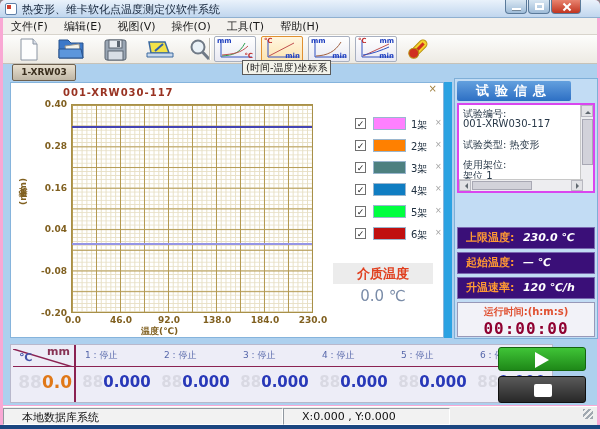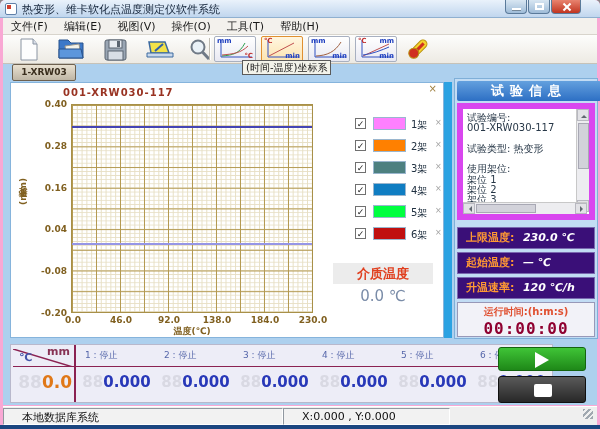--- a/index.html
+++ b/index.html
@@ -48,36 +48,36 @@
   .plot{left:60px;top:21px;width:242px;height:209px;border:1px solid #A89048;background-color:#FFFFFF;background-image:
       linear-gradient(to right,#B49A52 1px,transparent 1px),
       linear-gradient(to bottom,#B49A52 1px,transparent 1px),
       linear-gradient(to right,#E7DFC4 1px,transparent 1px),
       linear-gradient(to bottom,#E7DFC4 1px,transparent 1px);
     background-size:10% 100%,100% 10%,2% 100%,100% 2%;}
   .refline{position:absolute;left:0;width:100%;height:2px;}
   .refline-a{top:10%;} .refline-b{top:66.5%;}
   .ytick{position:absolute;width:36px;text-align:right;font-size:9px;font-weight:bold;color:#806020;}
   .xtick{position:absolute;width:40px;text-align:center;font-size:9px;font-weight:bold;color:#806020;}
-  .xaxis-title{left:130px;top:242px;width:102px;text-align:center;font-size:9px;font-weight:bold;color:#806020;}
+  .xaxis-title{left:130px;top:242px;width:102px;text-align:left;font-size:9px;font-weight:bold;color:#806020;}
   .yaxis-title{left:6px;top:95px;font-size:9px;font-weight:bold;color:#806020;writing-mode:vertical-rl;transform:rotate(180deg);}
 
   .legend-row{position:absolute;left:344px;width:86px;height:14px;}
   .lg-check{position:absolute;left:0;top:1px;width:11px;height:11px;background:#fff;border:1px solid #707070;font-size:9px;line-height:10px;text-align:center;color:#202020;}
   .lg-swatch{position:absolute;left:18px;top:0;width:33px;height:13px;border:1px solid #9AB6CE;}
   .lg-label{position:absolute;left:56px;top:1px;font-size:10px;color:#203040;}
   .lg-x{position:absolute;left:80px;top:1px;font-size:8px;color:#A0A0A0;}
 
   .medium-box{left:322px;top:180px;width:100px;height:21px;background:#ECECEC;text-align:center;font-size:13px;font-weight:bold;color:#E04020;line-height:21px;}
   .medium-val{left:322px;top:204px;width:100px;text-align:center;font-size:15px;color:#7A8CA8;}
 
   
   .right-panel{left:451px;top:14px;width:144px;height:261px;background:#C2DCF4;border:1px solid #7FAFD8;}
-  .rp-header{left:2px;top:2px;width:144px;height:20px;background:linear-gradient(#63A0DE,#2D6FC4);color:#fff;font-size:13px;font-weight:bold;text-align:center;line-height:20px;letter-spacing:6px;border-radius:2px;}
-  .rp-info{left:2px;top:24px;width:138px;height:117px;background:#fff;border:6px solid #d946ef;overflow:hidden;}
+  .rp-header{left:2px;top:2px;width:114px;height:20px;background:linear-gradient(#63A0DE,#2D6FC4);color:#fff;font-size:13px;font-weight:bold;text-align:center;line-height:20px;letter-spacing:6px;border-radius:2px;}
+  .rp-info{left:2px;top:24px;width:138px;height:90px;background:#fff;border:2px solid #d946ef;overflow:hidden;}
   .info-text{position:absolute;left:4px;top:4px;width:115px;font-size:10px;color:#283848;line-height:10.4px;}
   .info-line{min-height:10px;white-space:nowrap;}
   .vscroll{position:absolute;right:0;top:0;width:13px;height:103px;background:#EDEDF0;border-left:1px solid #C8C8C8;}
   .hscroll{position:absolute;left:0;bottom:0;width:124px;height:12px;background:#EDEDF0;border-top:1px solid #C8C8C8;}
   .sbtn{position:absolute;background:#E2E2E6;border:1px solid #B8B8C0;}
   .tri{position:absolute;width:0;height:0;border:3px solid transparent;}
   .vthumb{position:absolute;left:1px;top:14px;width:11px;height:46px;background:#D2D2DA;border:1px solid #A8A8B4;}
   .hthumb{position:absolute;left:13px;top:1px;width:60px;height:9px;background:#D2D2DA;border:1px solid #A8A8B4;}
   .rp-row{left:2px;width:138px;height:22px;background:#3A0F78;border:1px solid #7A68B0;font-size:11px;line-height:20px;white-space:nowrap;padding-left:8px;}
   .rp-row .lab{color:#FF9933;font-weight:bold;} .rp-row .val{color:#FFFFFF;font-weight:bold;margin-left:5px;font-style:italic;}

